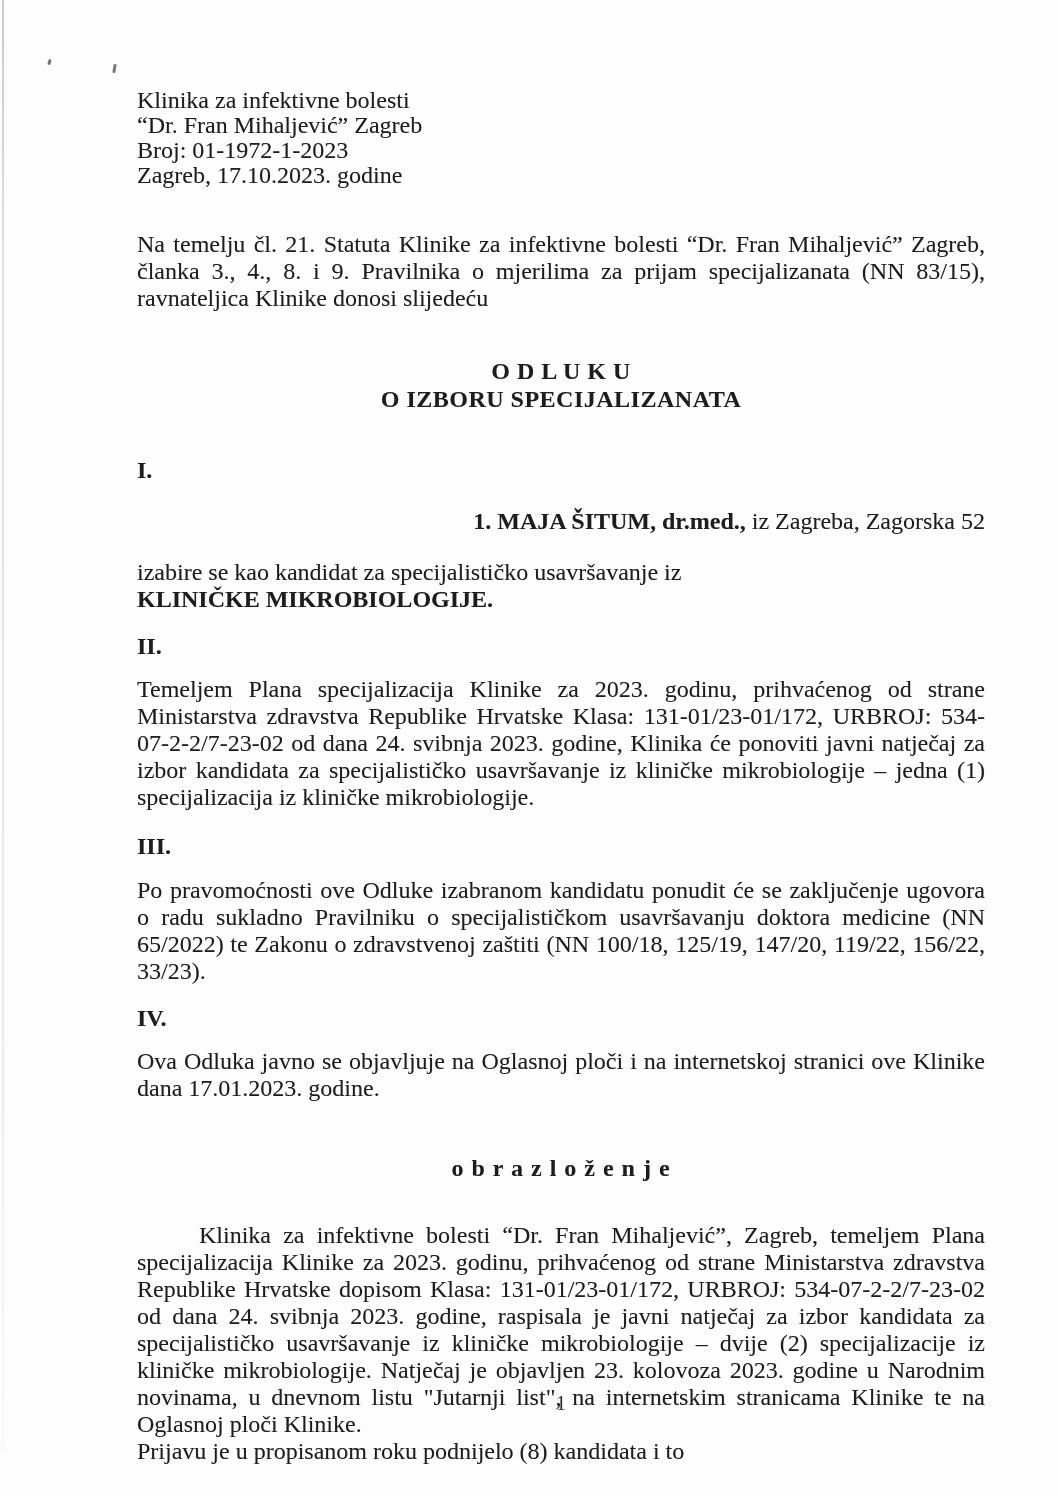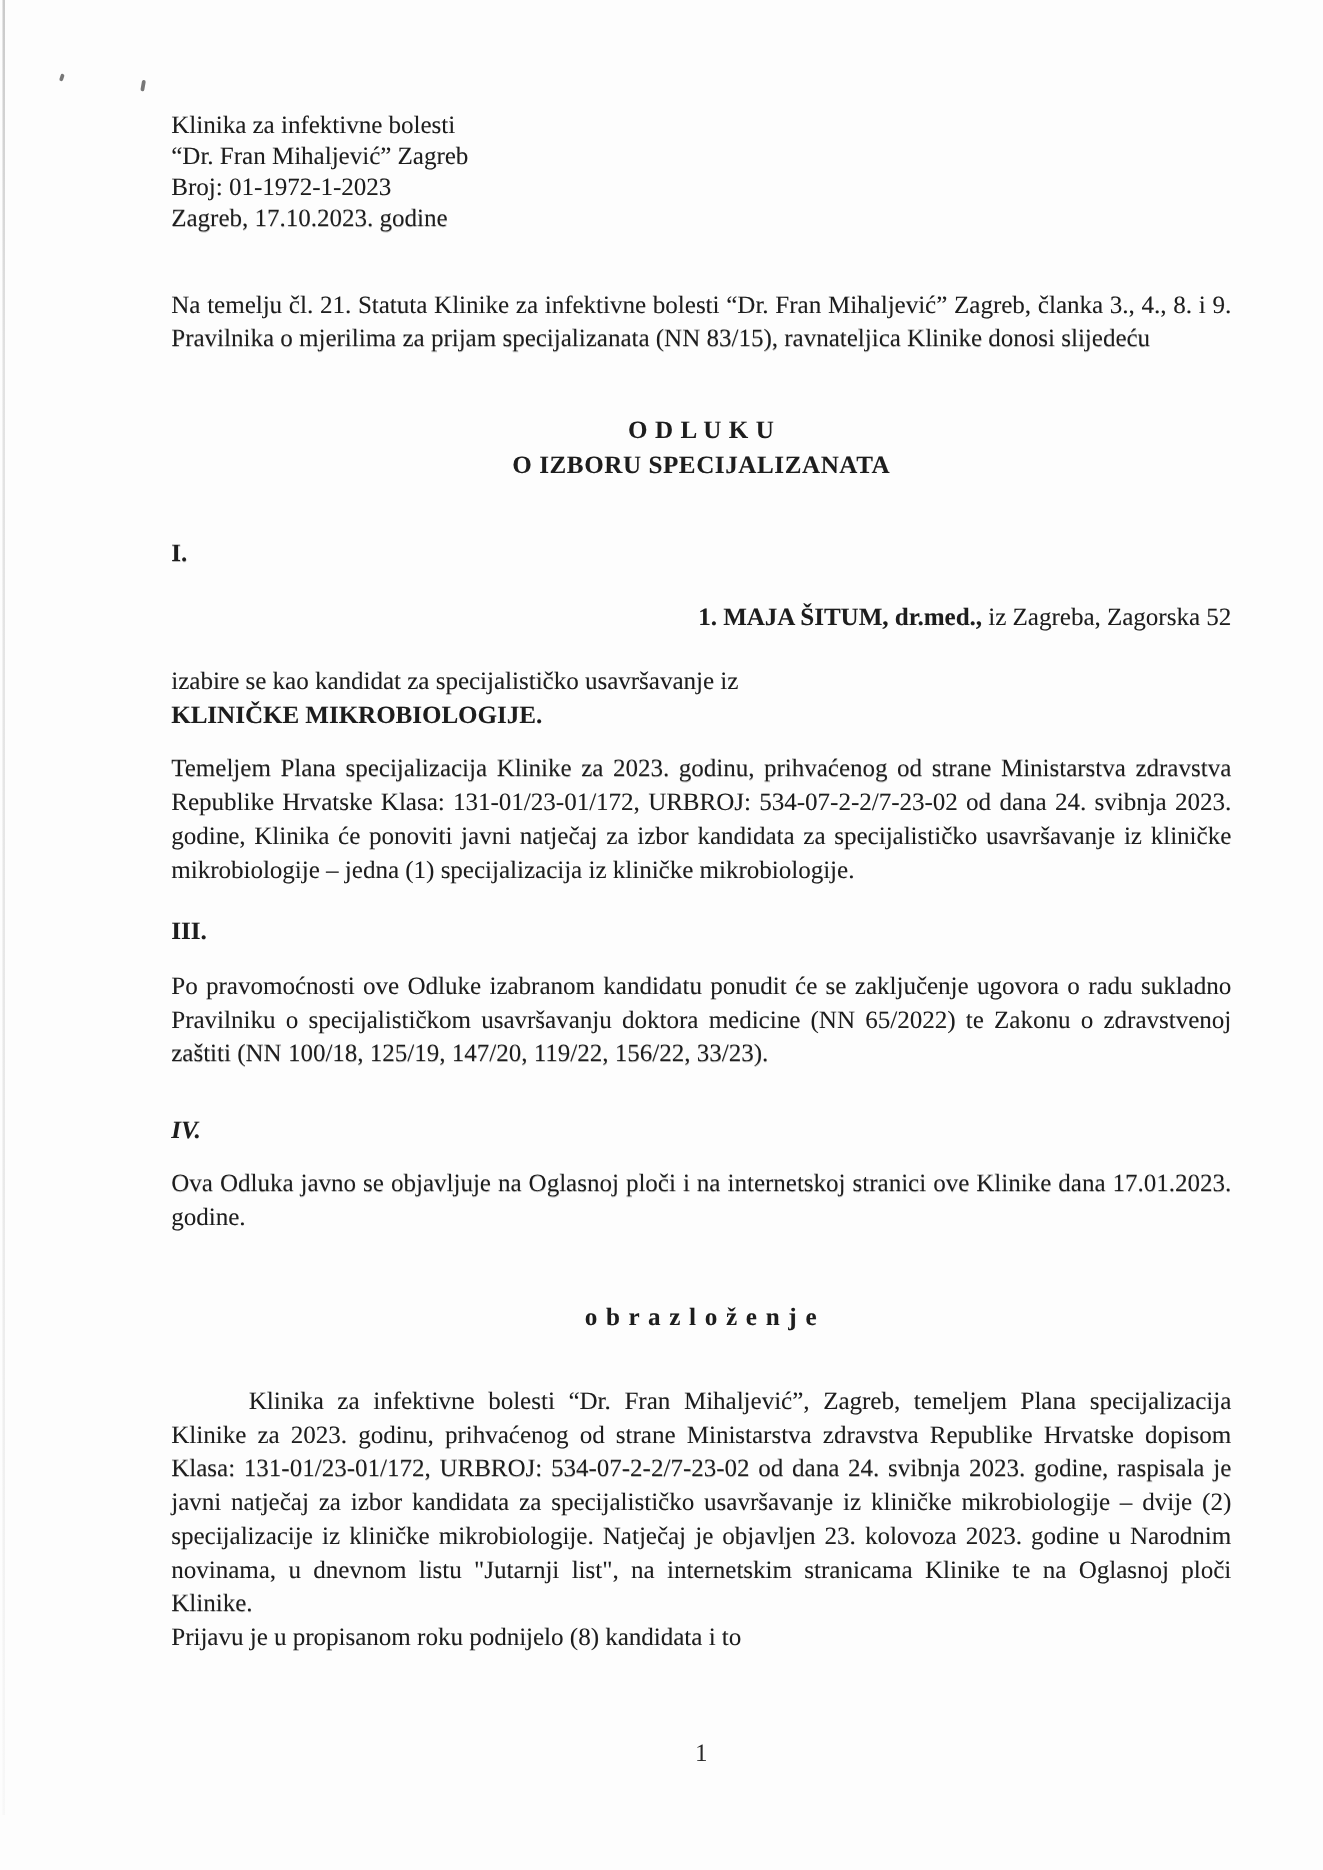--- a/index.html
+++ b/index.html
@@ -36,21 +36,21 @@
   .speck-a { left: 48px; top: 59px; width: 3px; height: 6px; transform: rotate(18deg); border-radius: 2px; }
   .speck-b { left: 113px; top: 64px; width: 3px; height: 9px; transform: rotate(10deg); border-radius: 2px; }
 
   .content {
     position: absolute;
     left: 137px;
     top: 88px;
     width: 848px;
     text-shadow: 0.2px 0.2px 0 rgba(30,30,30,0.30);
   }
-  p { margin: 0; font-size: 20px; line-height: 27px; }
+  p { margin: 0; font-size: 24px; line-height: 27px; }
 
   .header-line { line-height: 25px; }
 
   .preamble { margin-top: 43px; text-align: justify; }
 
   .doc-title {
     margin-top: 45px;
     text-align: center;
     font-weight: bold;
     line-height: 28px;
@@ -60,21 +60,21 @@
 
   .roman { font-weight: bold; }
   .sec1-num { margin-top: 44px; }
   .candidate-line { margin-top: 24px; text-align: right; }
   .item-num { display: inline-block; width: 60px; font-weight: bold; }
   .chosen-block { margin-top: 24px; }
   .sec2-num { margin-top: 20px; }
   .sec2-body { margin-top: 16px; text-align: justify; }
   .sec3-num { margin-top: 22px; }
   .sec3-body { margin-top: 17px; text-align: justify; }
-  .sec4-num { margin-top: 34px; font-style: italic; }
+  .sec4-num { margin-top: 20px; }
   .sec4-body { margin-top: 16px; text-align: justify; }
 
   .expl-heading {
     margin-top: 52px;
     text-align: center;
     font-weight: bold;
     line-height: 28px;
     letter-spacing: 1px;
   }
   .expl-para { margin-top: 40px; text-align: justify; text-indent: 62px; }
@@ -121,20 +121,21 @@
       <span class="item-num">1.</span>
       <span class="bold">MAJA ŠITUM, dr.med.,</span>
       <span>iz Zagreba, Zagorska 52</span>
     </p>
 
     <div class="chosen-block">
       <p>izabire se kao kandidat za specijalističko usavršavanje iz</p>
       <p class="bold">KLINIČKE MIKROBIOLOGIJE.</p>
     </div>
 
+    <p class="roman sec2-num">II.</p>
     <p class="sec2-body">Temeljem Plana specijalizacija Klinike za 2023. godinu, prihvaćenog od strane Ministarstva zdravstva Republike Hrvatske Klasa: 131-01/23-01/172, URBROJ: 534-07-2-2/7-23-02 od dana 24. svibnja 2023. godine, Klinika će ponoviti javni natječaj za izbor kandidata za specijalističko usavršavanje iz kliničke mikrobiologije – jedna (1) specijalizacija iz kliničke mikrobiologije.</p>
 
     <p class="roman sec3-num">III.</p>
     <p class="sec3-body">Po pravomoćnosti ove Odluke izabranom kandidatu ponudit će se zaključenje ugovora o radu sukladno Pravilniku o specijalističkom usavršavanju doktora medicine (NN 65/2022) te Zakonu o zdravstvenoj zaštiti (NN 100/18, 125/19, 147/20, 119/22, 156/22, 33/23).</p>
 
     <p class="roman sec4-num">IV.</p>
     <p class="sec4-body">Ova Odluka javno se objavljuje na Oglasnoj ploči i na internetskoj stranici ove Klinike dana 17.01.2023. godine.</p>
 
     <p class="expl-heading">o b r a z l o ž e n j e</p>
     <p class="expl-para">Klinika za infektivne bolesti “Dr. Fran Mihaljević”, Zagreb, temeljem Plana specijalizacija Klinike za 2023. godinu, prihvaćenog od strane Ministarstva zdravstva Republike Hrvatske dopisom Klasa: 131-01/23-01/172, URBROJ: 534-07-2-2/7-23-02 od dana 24. svibnja 2023. godine, raspisala je javni natječaj za izbor kandidata za specijalističko usavršavanje iz kliničke mikrobiologije – dvije (2) specijalizacije iz kliničke mikrobiologije.  Natječaj je objavljen 23. kolovoza 2023. godine u Narodnim novinama, u dnevnom listu "Jutarnji list", na internetskim stranicama Klinike te na Oglasnoj ploči Klinike.</p>

